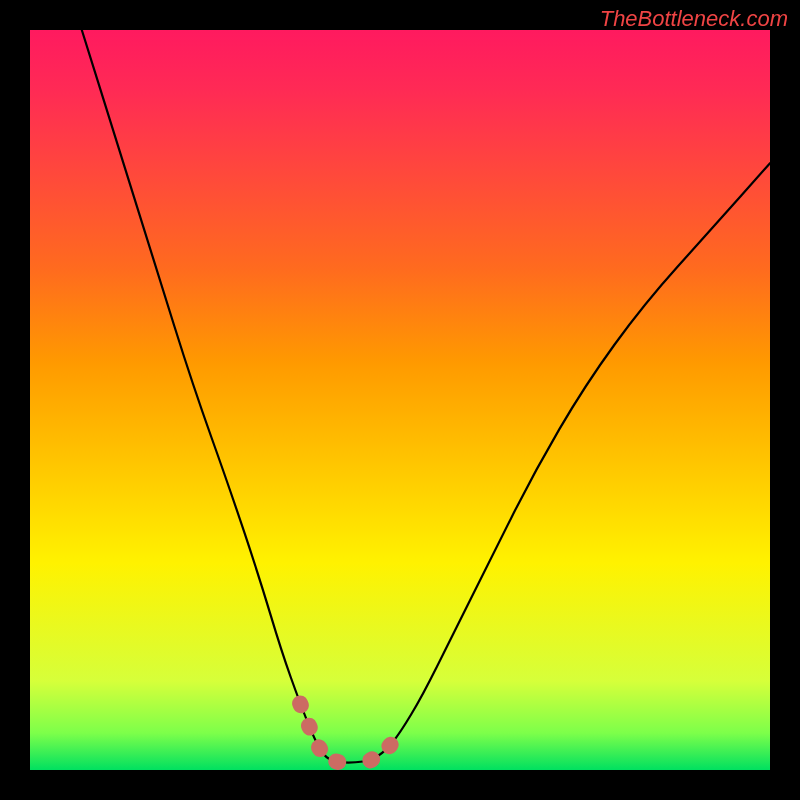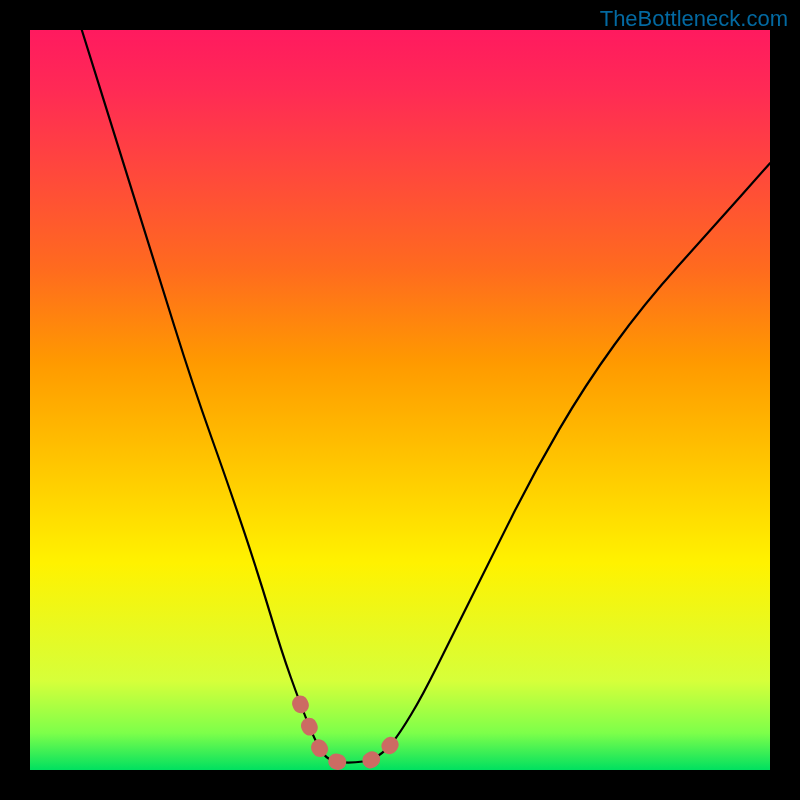--- a/index.html
+++ b/index.html
@@ -8,24 +8,25 @@
     width: 800px;
     height: 800px;
     background: #000;
     position: relative;
     font-family: Arial, sans-serif;
   }
   .watermark {
     position: absolute;
     top: 6px;
     right: 12px;
-    color: #0369a1;
+    color: #ef4444;
     font-size: 22px;
     z-index: 10;
     user-select: none;
+    font-style: italic;
   }
   .plot-area {
     position: absolute;
     left: 30px;
     top: 30px;
     width: 740px;
     height: 740px;
     background: linear-gradient(to top,
       #00e060 0%,
       #7dff4a 5%,

